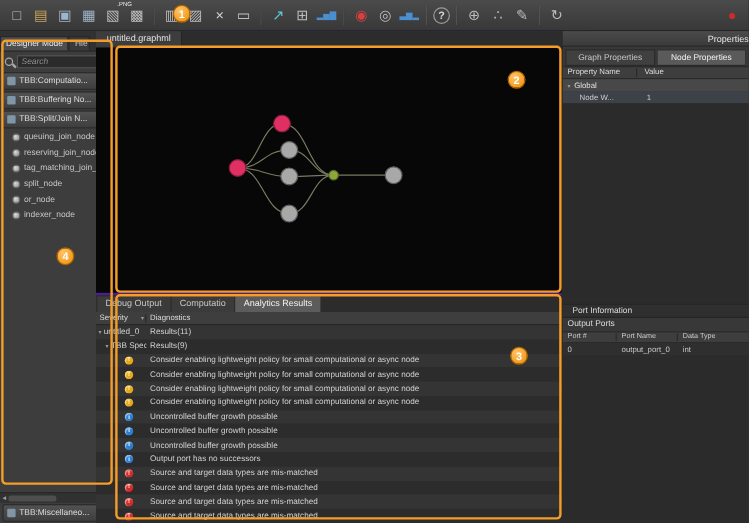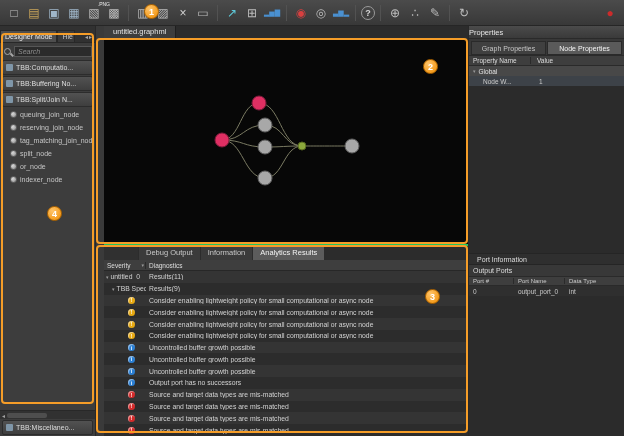--- a/index.html
+++ b/index.html
@@ -42,31 +42,31 @@
   .sitem { height:13px; display:flex; align-items:center; gap:3px; padding-left:10px;
            font-size:7px; color:#c6c6c6; white-space:nowrap; overflow:hidden; }
   .nicon { width:7px; height:7px; border-radius:50%; flex:none; border:1px solid #646464;
            background:radial-gradient(circle at 35% 35%, #d9d9d9, #8a8a8a); }
   .side-bottom { margin-top:auto; }
   .hscroll { height:9px; background:#313131; border-top:1px solid #282828; display:flex; align-items:center; }
   .hscroll .arr { font-size:6px; color:#a0a0a0; padding:0 2px; }
   .hscroll .thumb { height:5px; width:40px; background:#4e4e4e; border-radius:2px; }
 
   
-  .center { position:absolute; left:104px; top:26px; width:412px; bottom:0; background:#22c55e; }
+  .center { position:absolute; left:80px; top:26px; width:412px; bottom:0; background:#4c1d95; }
   .doc-tabbar { height:14px; background:#2c2c2c; border-bottom:1px solid #1f1f1f; display:flex; }
   .doc-tab { padding:1px 9px 0 9px; font-size:7.5px; color:#e2e2e2; background:#3d3d3d;
              border-right:1px solid #1f1f1f; }
   .canvas { height:204px; background:#070707; position:relative; }
   .canvas svg { position:absolute; left:0; top:0; }
 
   
   .bottom-panel { position:absolute; left:0; top:220px; right:0; bottom:0; background:#303030;
                   display:flex; flex-direction:column; }
-  .bp-tabs { height:14px; display:flex; gap:1px; background:#2c2c2c; padding:1px 1px 0 1px;margin-left:34px; }
+  .bp-tabs { height:14px; display:flex; gap:1px; background:#2c2c2c; padding:1px 1px 0 1px; }
   .bp-tab { padding:1px 7px 0 7px; font-size:7.5px; color:#c8c8c8; background:#3b3b3b; white-space:nowrap; }
   .bp-tab.active { background:#5c5c5c; color:#f2f2f2; }
   .bp-header { height:11px; display:flex; background:#3e3e3e; border-bottom:1px solid #272727;
                font-size:6.5px; color:#dddddd; align-items:center; }
   .col-sev { width:42px; flex:none; padding-left:3px; border-right:1px solid #2a2a2a;
              display:flex; align-items:center; }
   .col-sev .sort { margin-left:auto; font-size:5px; color:#9a9a9a; padding-right:1px; }
   .col-diag { flex:1; padding-left:3px; }
   .bp-rows { flex:1; display:flex; flex-direction:column; overflow:hidden; }
   .drow { flex:1; display:flex; align-items:center; font-size:6.8px; color:#d2d2d2; min-height:0; }
@@ -79,21 +79,21 @@
           box-shadow:inset 1px 1px 1px rgba(255,255,255,.5); }
   .d-lbl { white-space:nowrap; }
   .d-diag { flex:1; padding-left:3px; white-space:nowrap; overflow:hidden; }
   .bp-scroll { position:absolute; right:0; top:26px; bottom:1px; width:5px; background:#272727; }
   .bp-scroll .vthumb { width:3px; height:55px; background:#4e4e4e; margin:2px auto 0; border-radius:2px; }
 
   
   .props { position:absolute; right:0; top:26px; width:156px; bottom:0; background:#383838;
            border-left:1px solid #282828; display:flex; flex-direction:column; }
   .props-title { height:13px; background:linear-gradient(#4b4b4b,#3a3a3a); border-bottom:1px solid #2a2a2a;
-                 text-align:left; font-size:7.5px; color:#e6e6e6; line-height:13px; }
+                 text-align:right; font-size:7.5px; color:#e6e6e6; line-height:13px; }
   .props-tabs { display:flex; gap:1px; padding:2px 2px 0 2px; height:16px; }
   .ptab { flex:1; font-size:7px; color:#c6c6c6; background:#404040; border:1px solid #2a2a2a;
           display:flex; align-items:center; justify-content:center; white-space:nowrap; overflow:hidden; }
   .ptab.active { background:#5a5a5a; color:#f4f4f4; }
   .pt-header { display:flex; height:11px; background:#3e3e3e; border-top:1px solid #2a2a2a;
                border-bottom:1px solid #2a2a2a; font-size:6.5px; color:#dddddd; align-items:center; }
   .pt-header .c1 { width:62px; padding-left:4px; border-right:1px solid #2a2a2a; }
   .pt-header .c2 { flex:1; padding-left:6px; }
   .pt-row { height:10px; display:flex; align-items:center; font-size:6.5px; color:#cccccc; }
   .pt-row.group { background:#484848; padding-left:4px; gap:3px; color:#e2e2e2; }
@@ -220,21 +220,21 @@
           <circle cx="161" cy="107" r="7" fill="#a8a8a8" stroke="#5e5e5e" stroke-width="1"></circle>
           <circle cx="161" cy="138" r="7" fill="#a8a8a8" stroke="#5e5e5e" stroke-width="1"></circle>
           <circle cx="198" cy="106" r="4" fill="#8ca83c" stroke="#55671f" stroke-width="1"></circle>
           <circle cx="248" cy="106" r="7" fill="#a8a8a8" stroke="#5e5e5e" stroke-width="1"></circle>
         </svg>
     </div>
 
     <div class="bottom-panel">
       <div class="bp-tabs">
         <div class="bp-tab">Debug Output</div>
-        <div class="bp-tab">Information</div>
+        <div class="bp-tab">Computatio</div>
         <div class="bp-tab active">Analytics Results</div>
       </div>
       <div class="bp-header">
         <div class="col-sev">
           <span>Severity</span>
           <span class="sort">▾</span>
         </div>
         <div class="col-diag">Diagnostics</div>
       </div>
       <div class="bp-rows" id="diag-rows">

